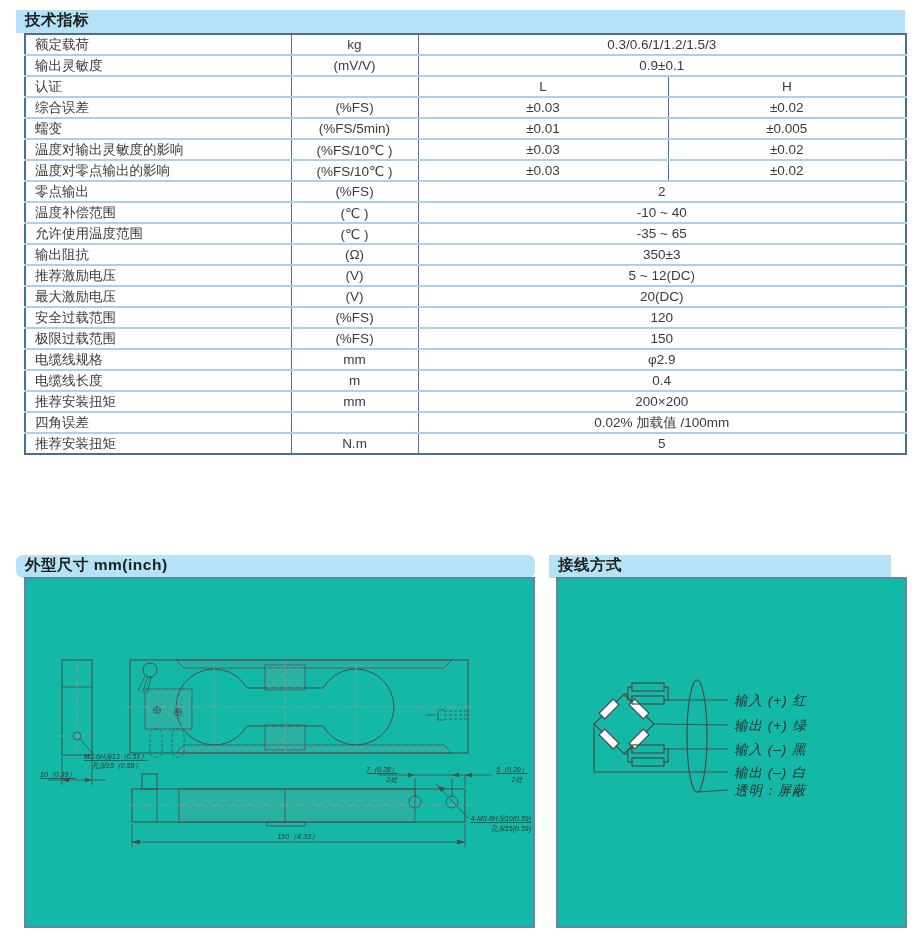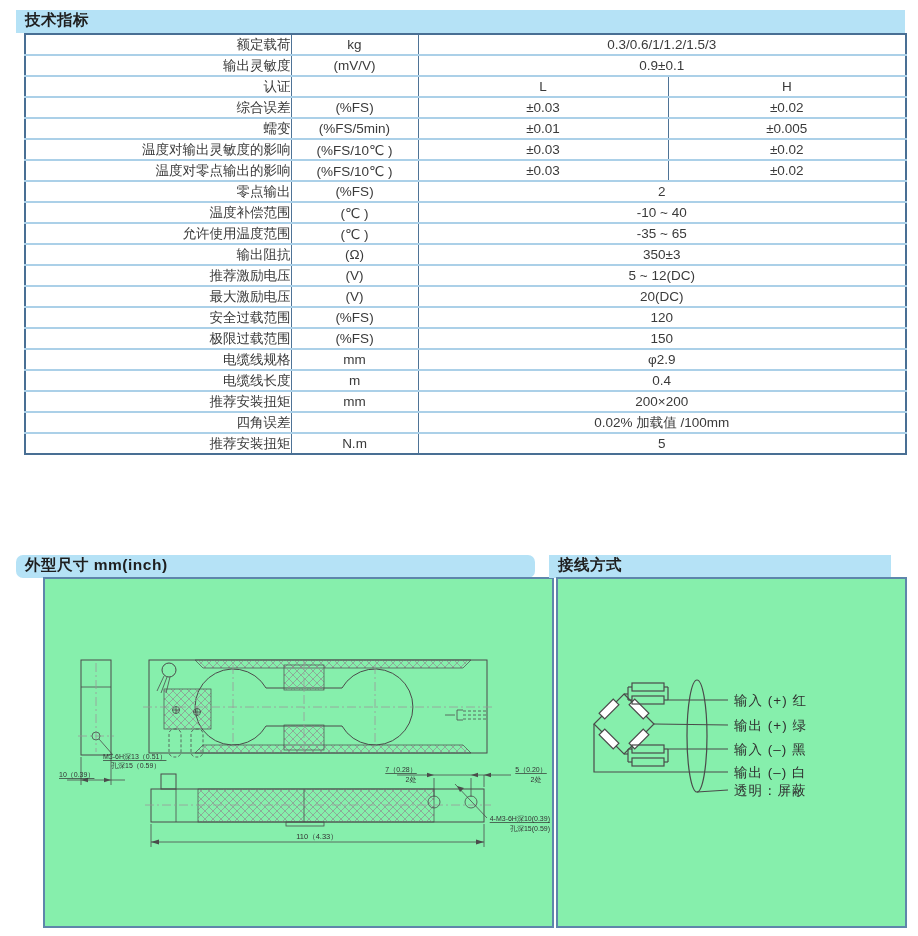--- a/index.html
+++ b/index.html
@@ -11,23 +11,23 @@
   #bar-spec{left:16px;top:10px;width:889px;}
   #bar-dim{left:16px;top:555px;width:519px;border-radius:7px;}
   #bar-wire{left:549px;top:555px;width:342px;}
   table.spec{position:absolute;left:24px;top:33px;width:881px;
        border-collapse:collapse;table-layout:fixed;
        border:2px solid #496f94;}
   table.spec td{border-left:1px solid #4e7396;border-top:2px solid #abd0e8;
        font-size:13.5px;color:#3a3a3a;height:19px;padding:0;text-align:center;
        overflow:hidden;white-space:nowrap;}
   table.spec tr:first-child td{border-top:none;}
-  table.spec td:first-child{border-left:none;text-align:right;padding-left:9px;}
-  .boxframe{position:absolute;border:2px solid #5e86ab;box-sizing:border-box;background:#86efac;}
-  #box-dim{left:24px;top:577px;width:511px;height:351px;margin-left:19px;}
+  table.spec td:first-child{border-left:none;text-align:left;padding-left:9px;}
+  .boxframe{position:absolute;border:2px solid #5e86ab;box-sizing:border-box;background:#14b8a6;font-style:italic;}
+  #box-dim{left:24px;top:577px;width:511px;height:351px;}
   #box-wire{left:556px;top:577px;width:351px;height:351px;}
   svg{display:block;}
   .dln{stroke:#4b4b4b;stroke-width:1;fill:none;}
   .dthin{stroke:#4b4b4b;stroke-width:0.8;fill:none;}
   .cl{stroke:#999;stroke-width:0.8;fill:none;stroke-dasharray:9 3 2 3;}
   .dash{stroke:#4b4b4b;stroke-width:0.8;fill:none;stroke-dasharray:3 2;}
   .ann{font-size:7px;fill:#333;}
   .annu{font-size:7px;fill:#333;text-decoration:underline;}
   .arr{fill:#4b4b4b;stroke:none;}
   .wlbl{font-size:13.5px;fill:#2f2f2f;letter-spacing:1px;}

